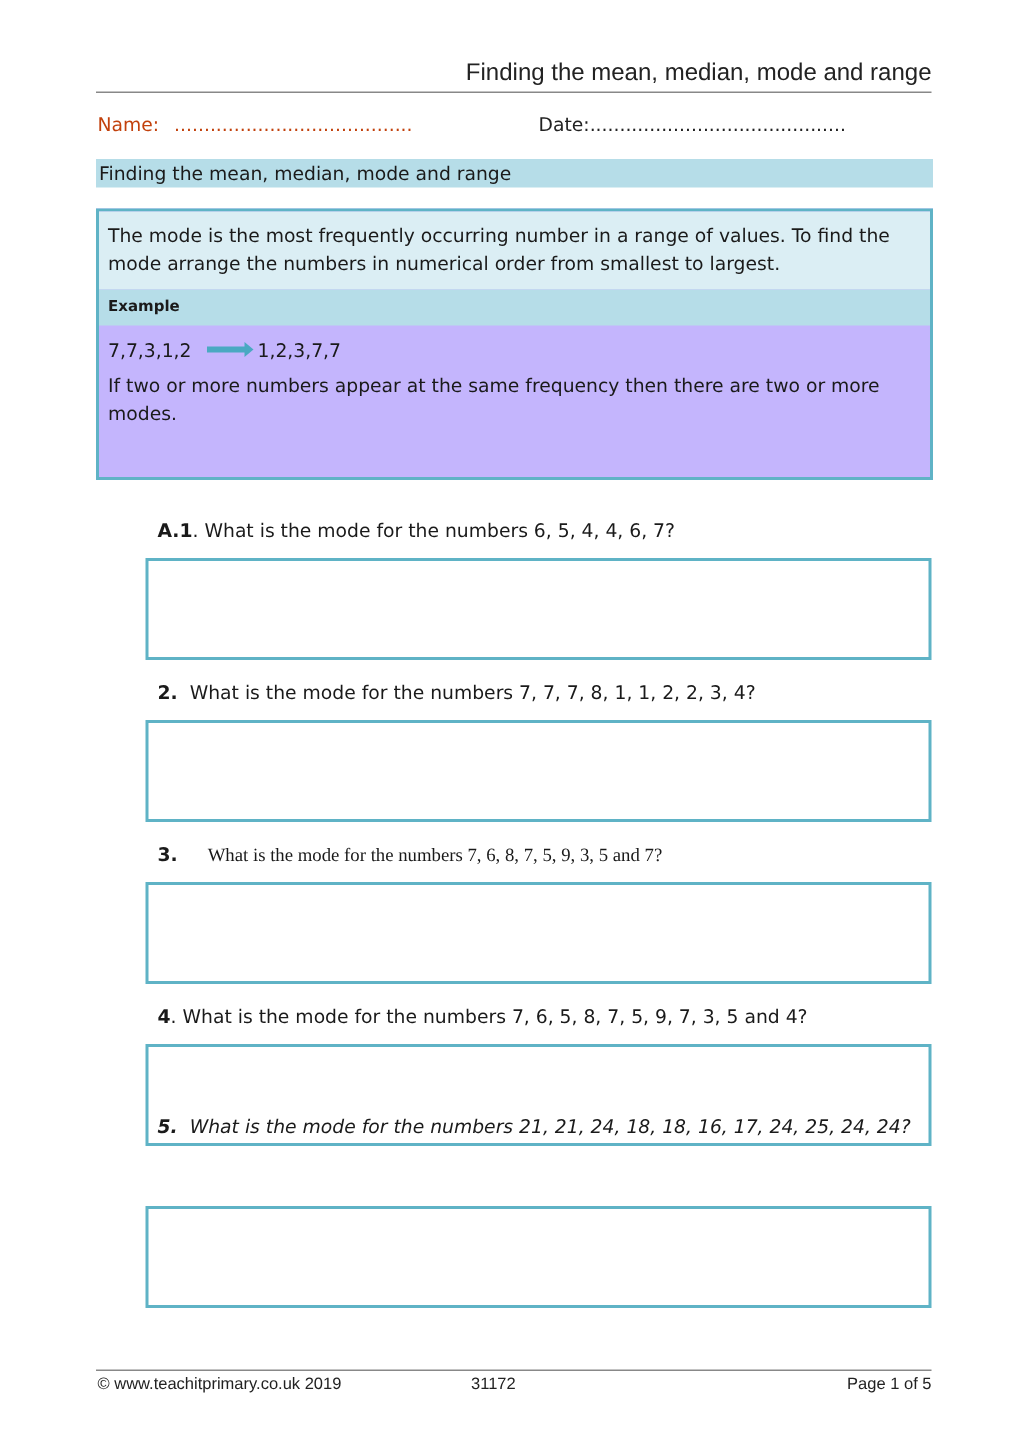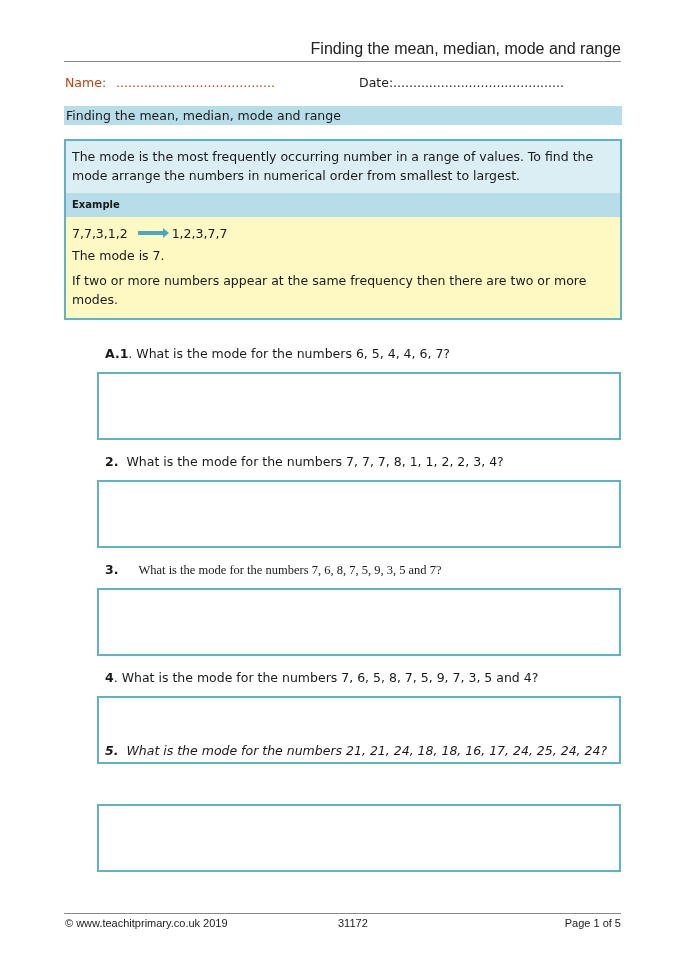--- a/index.html
+++ b/index.html
@@ -22,21 +22,21 @@
       position: absolute; left: 359px; top: 75px; font-size: 12.5px; color: #222;
     }
 
     .section-bar {
       position: absolute; left: 64px; top: 106px; width: 558px; height: 19px;
       background: #b6dde8; font-size: 12.5px; padding: 2px 2px; color: #1a1a1a;
     }
 
     .info-box {
       position: absolute; left: 64px; top: 139px; width: 558px; height: 181px;
-      border: 2px solid #5fb3c6; background: #fef9c3;
+      border: 2px solid #5fb3c6; background: #c4b5fd;
     }
     .info-intro {
       background: #dbeef4; padding: 6px 6px 5px 6px; font-size: 12.5px; line-height: 19px; height: 52px;
     }
     .info-example-head {
       background: #b6dde8; padding: 3px 6px; font-size: 10px; font-weight: bold; height: 24px; line-height: 18px;
     }
     .info-body { padding: 5px 6px 0 6px; font-size: 12.5px; }
     .ex-line { display: flex; align-items: center; height: 22px; }
     .arrow {
@@ -84,21 +84,20 @@
 
 <div class="info-box">
   <div class="info-intro">The mode is the most frequently occurring number in a range of values. To find the mode arrange the numbers in numerical order from smallest to largest.</div>
   <div class="info-example-head">Example</div>
   <div class="info-body">
     <div class="ex-line">
       <span>7,7,3,1,2</span>
       <span class="arrow"></span>
       <span>1,2,3,7,7</span>
     </div>
-    <div class="info-line">The mode is 7.</div>
     <div class="info-note">If two or more numbers appear at the same frequency then there are two or more modes.</div>
   </div>
 </div>
 
 <div class="question" style="top:346px;">
   <span class="qnum">A.1</span><span>. What is the mode for the numbers 6, 5, 4, 4, 6, 7?</span>
 </div>
 <div class="answer-box" style="top:372px;"></div>
 
 <div class="question" style="top:454px;">
@@ -119,14 +118,14 @@
 <div class="answer-box" style="top:696px;"></div>
 
 <div class="question" style="top:743px;font-style:italic;">
   <span class="qnum">5.</span>
   <span style="margin-left:4px;">What is the mode for the numbers 21, 21, 24, 18, 18, 16, 17, 24, 25, 24, 24?</span>
 </div>
 <div class="answer-box" style="top:804px;"></div>
 
 <div class="footer-rule"></div>
 <div class="footer" style="left:65px;">© www.teachitprimary.co.uk 2019</div>
-<div class="footer" style="left:338px;">31172</div>
+<div class="footer" style="left:314px;">31172</div>
 <div class="footer" style="right:65px;">Page 1 of 5</div>
 
 </body></html>

